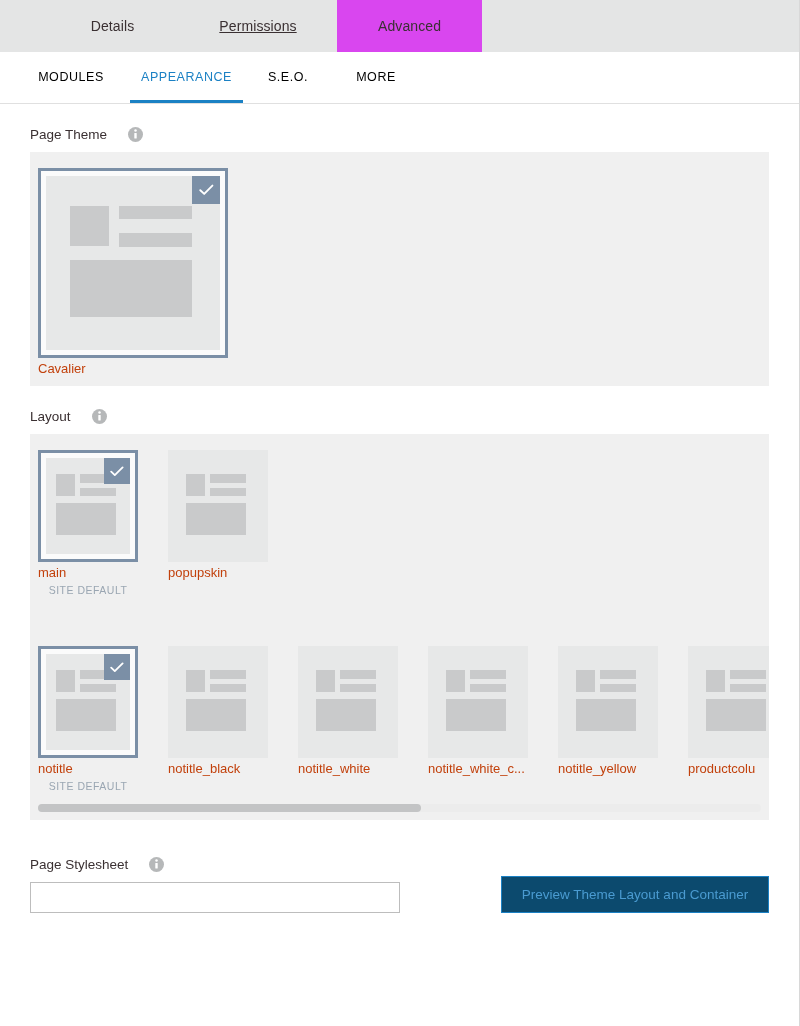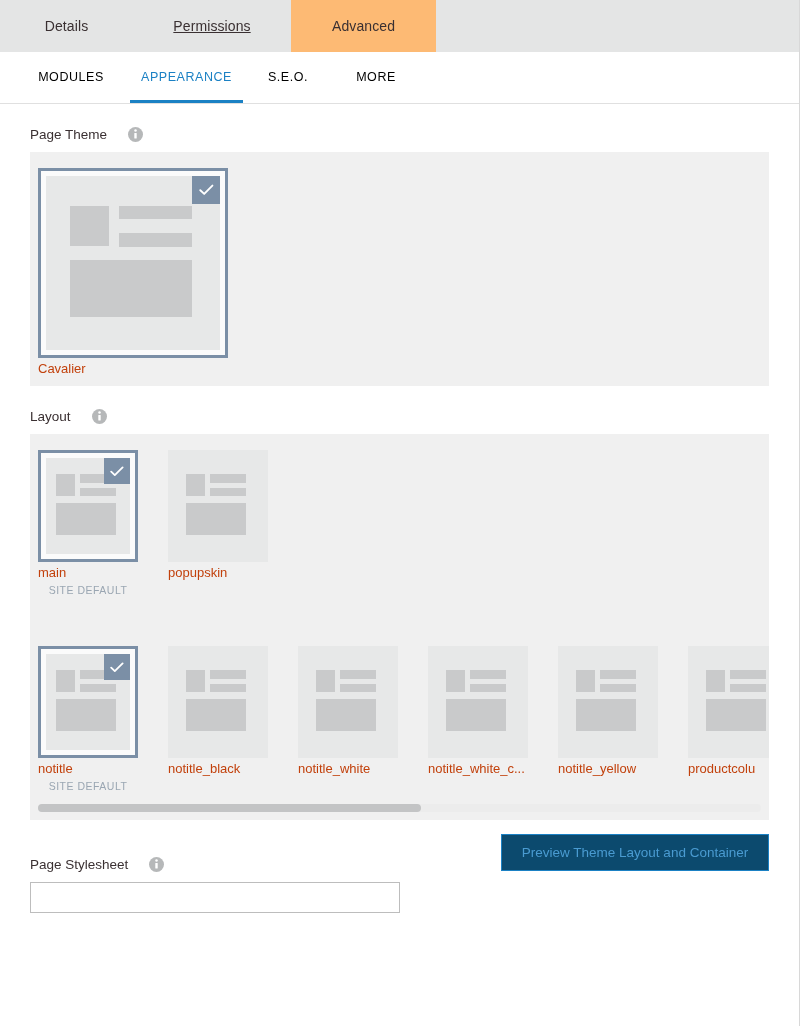--- a/index.html
+++ b/index.html
@@ -23,36 +23,37 @@
     background: #ffffff;
   }
 
   
   .tabstrip {
     position: relative;
     height: 52px;
     background: #e4e5e5;
     display: flex;
     align-items: stretch;
+    padding-left: 46px;
   }
   .tab {
     display: flex;
     align-items: center;
     justify-content: center;
     font-size: 14px;
     color: #3a3032;
     letter-spacing: .1px;
     cursor: pointer;
     user-select: none;
   }
   .tab.t-details { width: 133px; }
   .tab.t-permissions { width: 158px; text-decoration: underline; }
   .tab.t-advanced { width: 145px; }
   .tab.active {
-    background: #fdba74;
+    background: #d946ef;
     color: #3a3032;
   }
   .tabstrip-filler { flex: 1 1 auto; }
 
   
   .subtabs {
     position: relative;
     height: 51px;
     background: #ffffff;
     display: flex;
@@ -228,21 +229,21 @@
     height: 8px;
     width: 53%;
     background: #c3c4c5;
     border-radius: 4px;
     cursor: pointer;
   }
 
   
   .bottom-row {
     display: flex;
-    align-items: flex-start;
+    align-items: flex-end;
     justify-content: space-between;
     margin-top: 14px;
   }
   .stylesheet-input {
     width: 370px;
     height: 31px;
     box-sizing: border-box;
     border: 1px solid #bdbdbd;
     background: #ffffff;
     font-family: "Liberation Sans", sans-serif;

